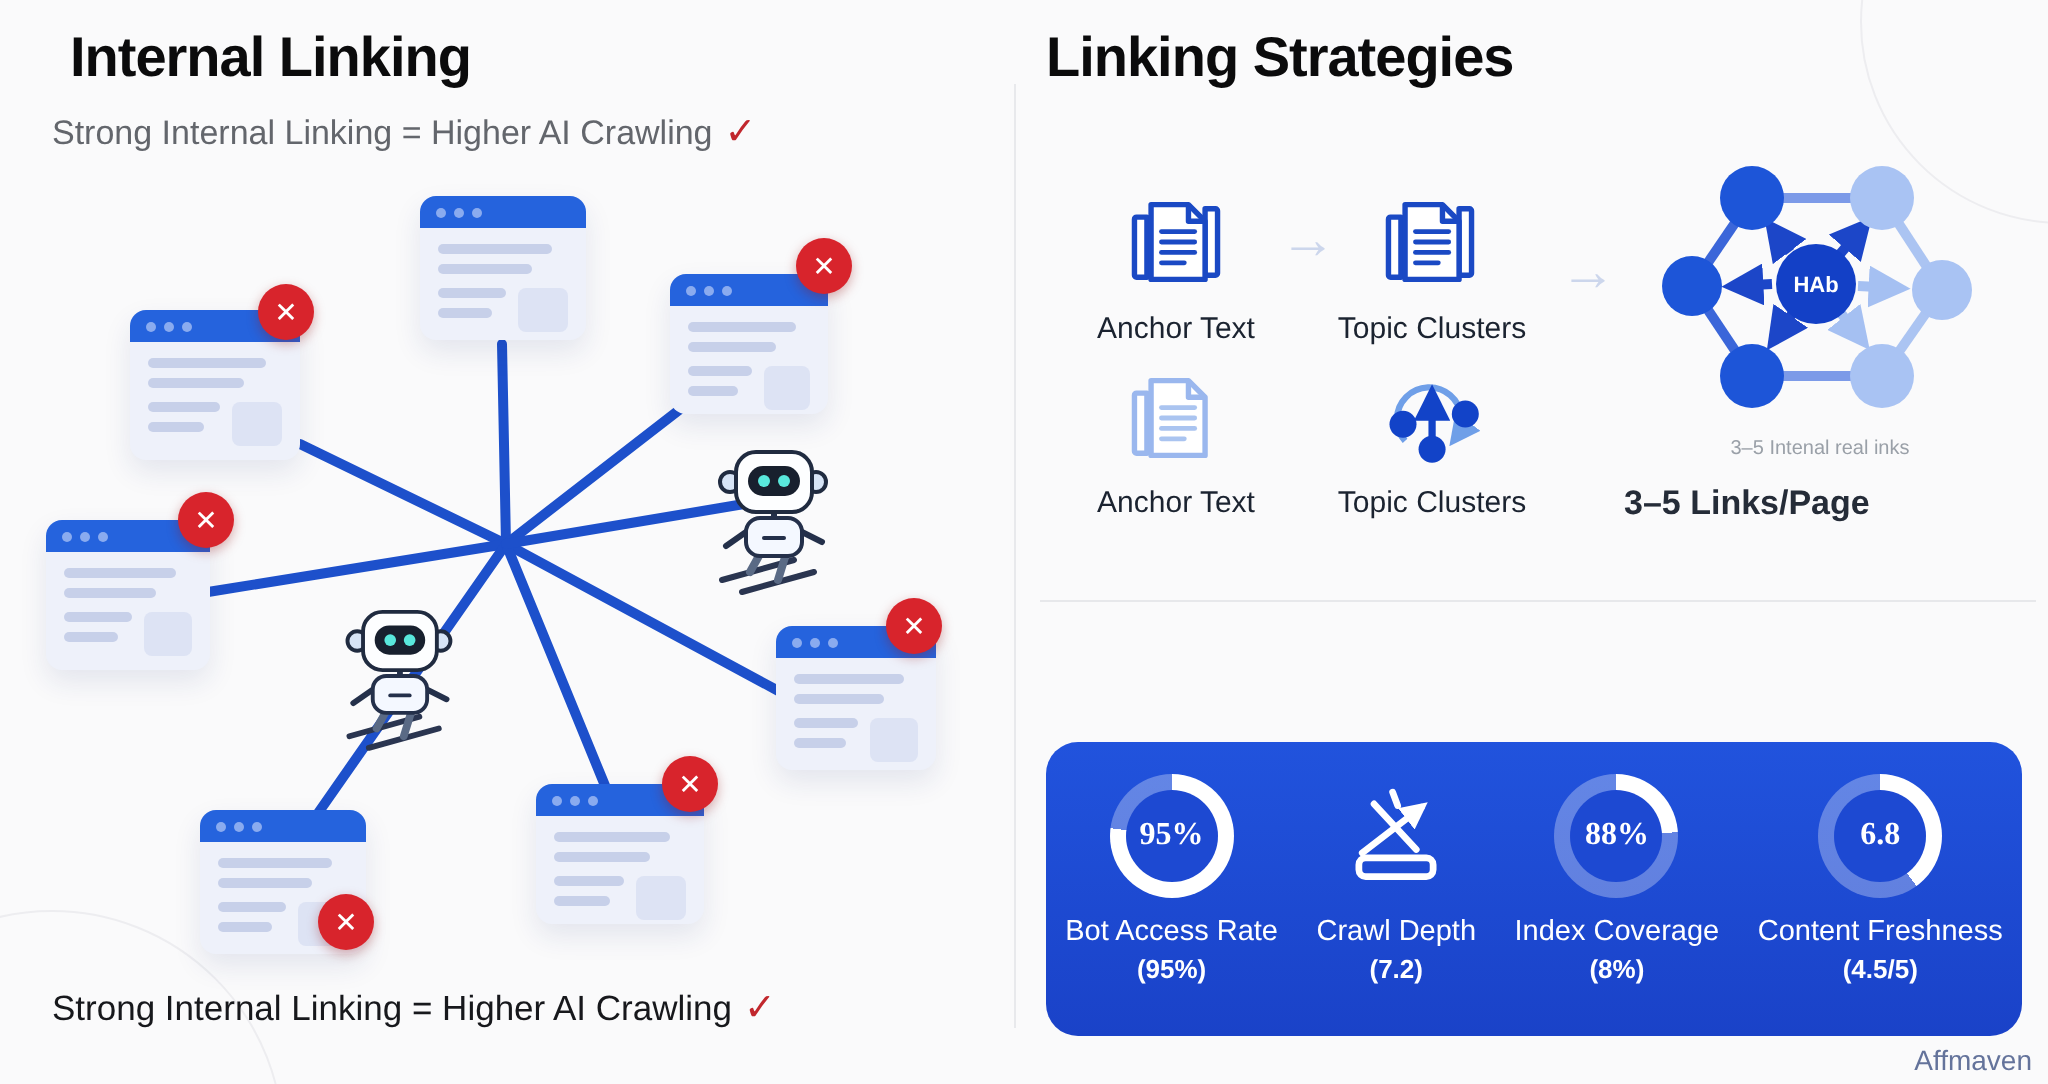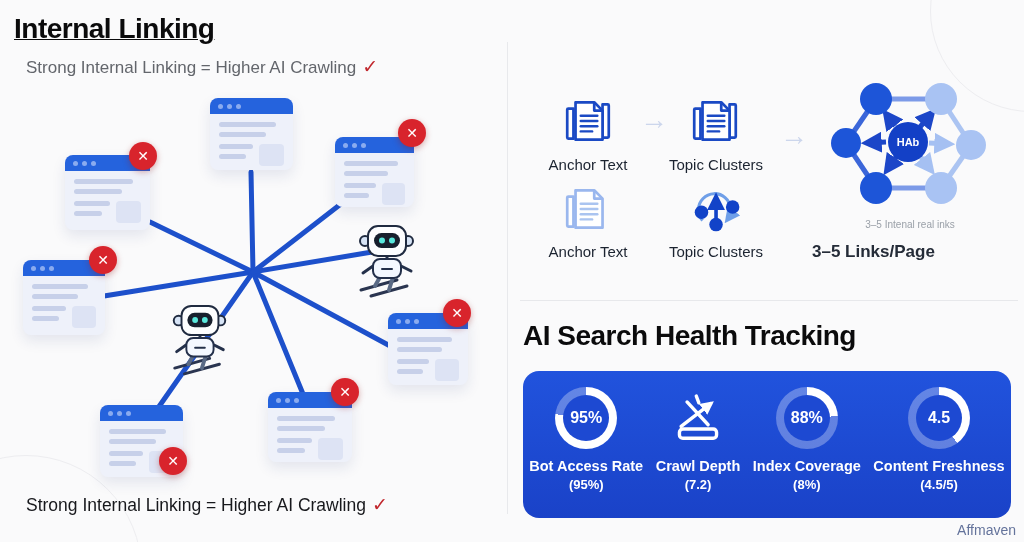--- a/index.html
+++ b/index.html
@@ -42,23 +42,23 @@
   .cap1{position:absolute;left:812px;top:219px;width:196px;text-align:center;font-size:10px;color:#9aa0a8;}
   .cap2{position:absolute;left:812px;top:242px;width:196px;text-align:left;font-size:17px;color:#252c38;font-weight:600;}
   
   .panel{position:absolute;left:523px;top:371px;width:488px;height:147px;border-radius:16px;
          background:linear-gradient(180deg,#2153dd,#1a42c8);display:flex;justify-content:space-around;
          align-items:flex-start;padding-top:16px;box-sizing:border-box;z-index:2;}
   .metric{display:flex;flex-direction:column;align-items:center;gap:3px;white-space:nowrap;}
   .gauge{width:62px;height:62px;border-radius:50%;display:flex;align-items:center;justify-content:center;
          background:conic-gradient(#fff calc(var(--p)*1%),rgba(255,255,255,.30) 0);margin-bottom:6px;}
   .gauge-in{width:46px;height:46px;border-radius:50%;background:#1d49d2;color:#fff;font-size:16px;
-            font-weight:800;display:flex;align-items:center;justify-content:center;}
+            font-weight:800;display:flex;align-items:center;justify-content:center;font-family:Liberation Serif, serif;}
   .gicon{width:62px;height:62px;display:flex;align-items:center;justify-content:center;margin-bottom:6px;}
-  .m-label{color:#fff;font-size:14.5px;font-weight:700;}
+  .m-label{color:#fff;font-size:14.5px;font-weight:400;}
   .m-value{color:#fff;font-size:13px;font-weight:800;}
   .watermark{position:absolute;right:8px;bottom:4px;font-size:14px;color:#64739b;}
 </style>
 </head>
 <body>
 
 <div id="app">
 
   <div class="decor" style="left:930px;top:-90px;width:200px;height:200px;"></div>
   <div class="decor" style="left:-90px;top:455px;width:230px;height:230px;"></div>
@@ -78,21 +78,21 @@
         <circle cx="14" cy="21" r="5" fill="#d7e4f6" stroke="#202b40" stroke-width="2"></circle>
         <circle cx="57" cy="21" r="5" fill="#d7e4f6" stroke="#202b40" stroke-width="2"></circle>
         <rect x="17" y="6" width="38" height="30" rx="10" fill="#fdfeff" stroke="#202b40" stroke-width="2"></rect>
         <rect x="23" y="13" width="26" height="15" rx="7.5" fill="#18202e"></rect>
         <circle cx="31" cy="20.5" r="3" fill="#59e8dc"></circle>
         <circle cx="41" cy="20.5" r="3" fill="#59e8dc"></circle>
       </g>
     </defs>
   </svg>
 
-  <div class="abs" style="left:14px;top:13px;z-index:3;text-decoration:underline;">
+  <div class="abs" style="left:35px;top:13px;z-index:3;">
     <span class="h1">Internal Linking</span>
   </div>
   <div class="abs" style="left:26px;top:55px;z-index:3;">
     <span class="sub">Strong Internal Linking = Higher AI Crawling</span><span class="check">✓</span>
   </div>
 
   <svg class="lines" width="1024" height="542">
     <g stroke="#1d50cb" stroke-width="5" stroke-linecap="round">
       <line x1="253" y1="272" x2="251" y2="172"></line>
       <line x1="253" y1="272" x2="150" y2="222"></line>
@@ -246,20 +246,23 @@
   <svg class="robot" style="left:165px;top:300px;" width="68" height="76" viewBox="0 0 70 78">
       <use href="#robot-sym"></use>
     </svg>
 
   <div class="abs" style="left:26px;top:493px;z-index:3;">
     <span class="footer-line">Strong Internal Linking = Higher AI Crawling</span><span class="check">✓</span>
   </div>
 
   <div class="vdiv"></div>
 
+  <div class="abs" style="left:523px;top:13px;">
+    <span class="h1">Linking Strategies</span>
+  </div>
 
   <svg class="abs" style="left:561px;top:94px;" width="54" height="54" viewBox="0 0 52 52">
     <g fill="#fff" stroke="#1a49c4" stroke-width="2.6" stroke-linejoin="round">
       <path d="M12 14 H7 a1 1 0 0 0 -1 1 V42 a1 1 0 0 0 1 1 H12 z"></path>
       <path d="M40 10 h5 a1 1 0 0 1 1 1 v30 a1 1 0 0 1 -1 1 h-5 z"></path>
       <path d="M14 8 h18 l8 8 v28 h-26 z"></path>
       <path d="M32 8 v8 h8" fill="none"></path>
     </g>
     <g stroke="#1a49c4" stroke-width="2.3" stroke-linecap="round">
       <line x1="19" y1="21" x2="35" y2="21"></line>
@@ -350,23 +353,20 @@
     <circle cx="61" cy="124" r="16" fill="#1d55d8"></circle>
     <circle cx="126" cy="124" r="16" fill="#a9c3f3"></circle>
     <circle cx="93" cy="78" r="20" fill="#1340c6"></circle>
     <text x="93" y="82" text-anchor="middle" font-size="11" font-weight="bold" fill="#fff">HAb</text>
   </svg>
   <div class="cap1">3–5 Intenal real inks</div>
   <div class="cap2">3–5 Links/Page</div>
 
   <div class="hdiv"></div>
 
-  <div class="abs" style="left:523px;top:320px;">
-    <span class="h1">AI Search Health Tracking</span>
-  </div>
 
   <div class="panel">
     <div class="metric">
       <div class="gauge" style="--p: 77;">
         <div class="gauge-in">95%</div>
       </div>
       <div class="m-label">Bot Access Rate</div>
       <div class="m-value">(95%)</div>
     </div>
     <div class="metric">
@@ -390,21 +390,21 @@
     </div>
     <div class="metric">
       <div class="gauge" style="--p: 24;">
         <div class="gauge-in">88%</div>
       </div>
       <div class="m-label">Index Coverage</div>
       <div class="m-value">(8%)</div>
     </div>
     <div class="metric">
       <div class="gauge" style="--p: 40;">
-        <div class="gauge-in">4.5</div>
+        <div class="gauge-in">6.8</div>
       </div>
       <div class="m-label">Content Freshness</div>
       <div class="m-value">(4.5/5)</div>
     </div>
   </div>
 
   <div class="watermark">Affmaven</div>
 </div>
 
 </body></html>

